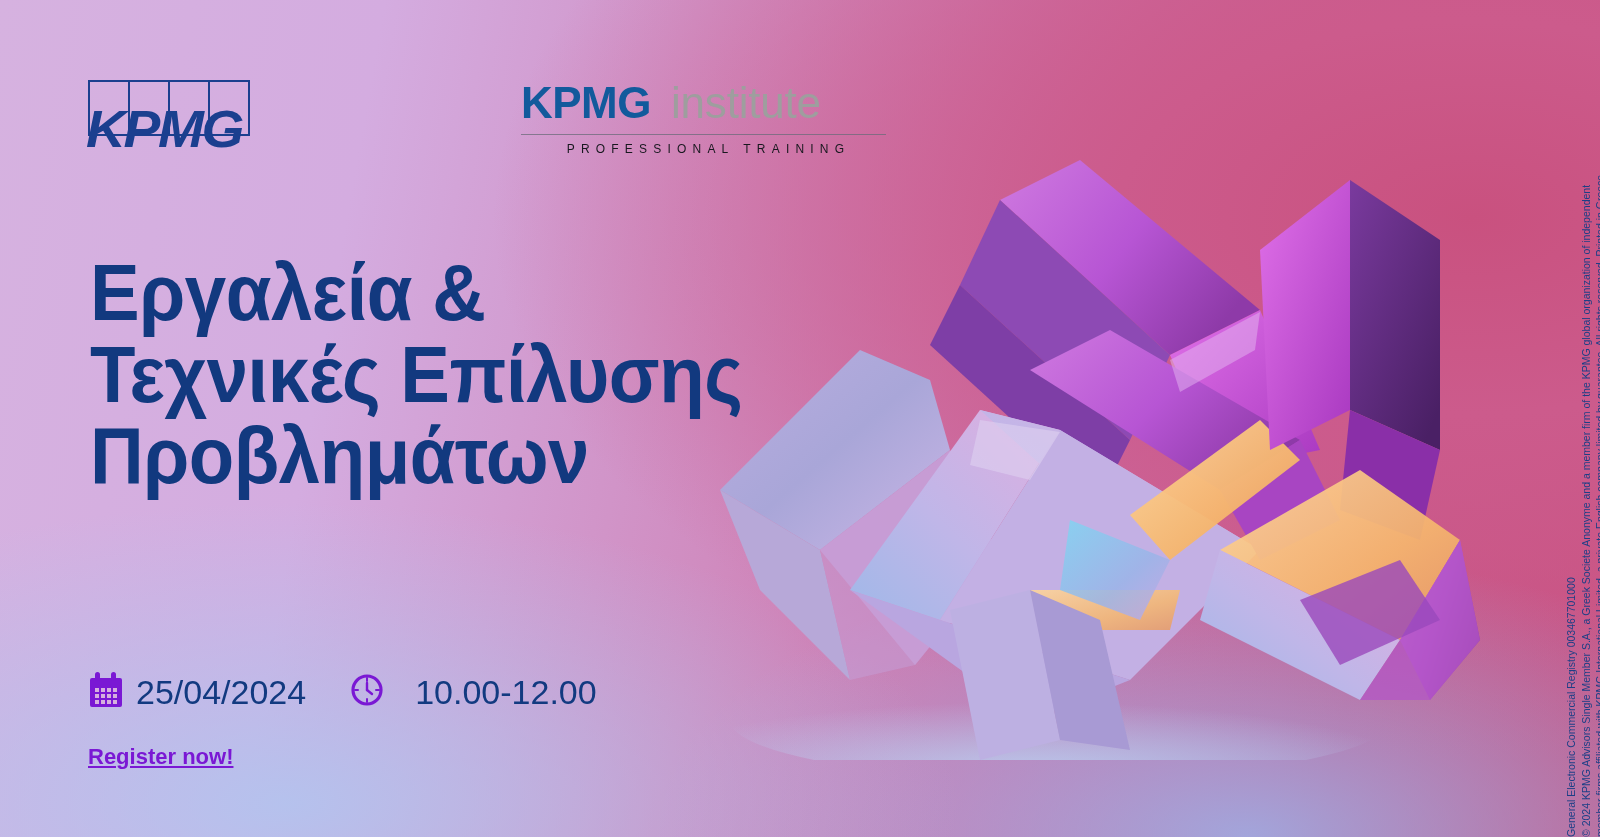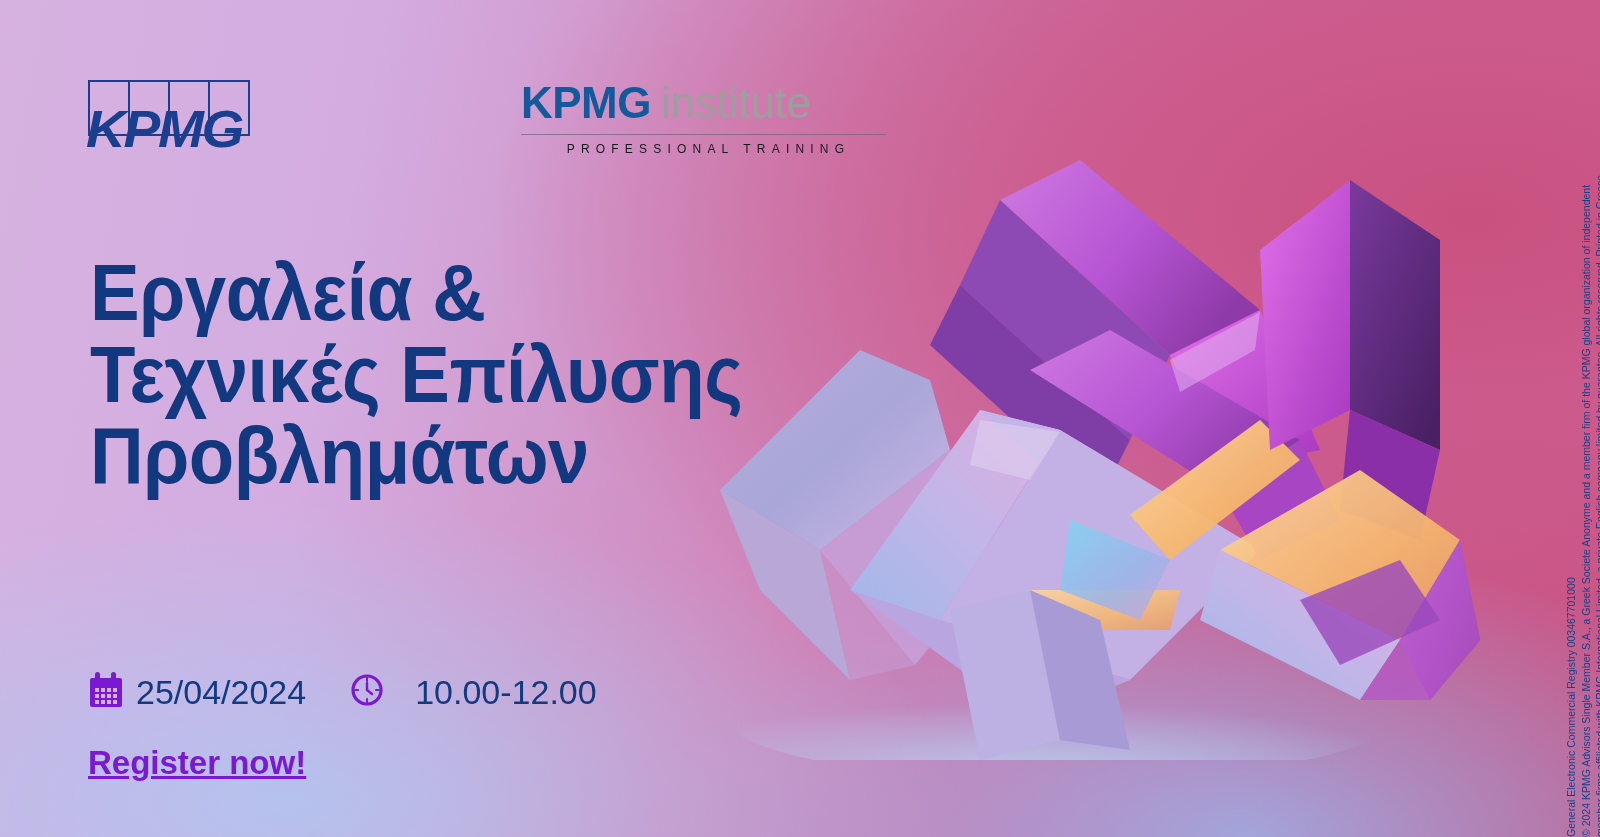--- a/index.html
+++ b/index.html
@@ -38,21 +38,21 @@
     transform:scaleX(1.06); transform-origin:left center;
   }
 
   
   #institute-logo { position:absolute; left:521px; top:78px; width:365px; }
   #institute-logo .top-row { display:flex; align-items:baseline; white-space:nowrap; }
   #institute-logo .kpmg-word {
     font-weight:bold; font-size:44px; color:#125a9c; letter-spacing:-0.5px;
   }
   #institute-logo .institute-word {
-    font-weight:300; font-size:44px; color:#9e9e9e; letter-spacing:-0.2px; margin-left:10px;
+    font-weight:300; font-size:44px; color:#9e9e9e; letter-spacing:-0.2px; margin-left:20px;
   }
   #institute-logo .rule {
     height:1px; background:#6b6b7a; margin:6px 0 7px 0; width:365px; opacity:.75;
   }
   #institute-logo .subline {
     font-size:12px; color:#18181f; letter-spacing:6.2px;
     text-align:center; padding-left:10px; white-space:nowrap;
   }
 
   
@@ -72,21 +72,21 @@
   .meta-item .label {
     font-size:34px; color:#123a80; font-weight:400; letter-spacing:0px; margin-left:12px;
     white-space:nowrap;
   }
   #time-item { margin-left:44px;gap:17px; }
   #time-item .label { margin-left:14px; }
 
   
   #cta {
     position:absolute; left:88px; top:744px;
-    font-size:33px; font-weight:bold; color:#7a18d4; letter-spacing:0px;
+    font-size:22px; font-weight:bold; color:#7a18d4; letter-spacing:0px;
   }
 
   
   #legal {
     position:absolute; right:12px; top:0; height:837px; width:120px;
   }
   #legal .rot {
     position:absolute; top:0; left:0;
     transform-origin:left top;
     transform:rotate(-90deg) translateX(-837px);

